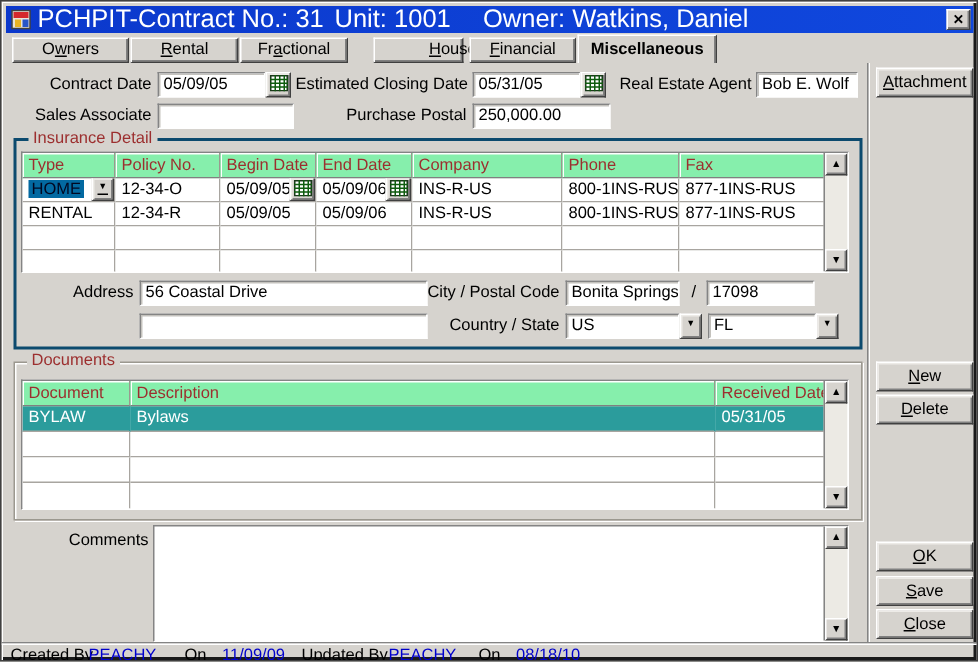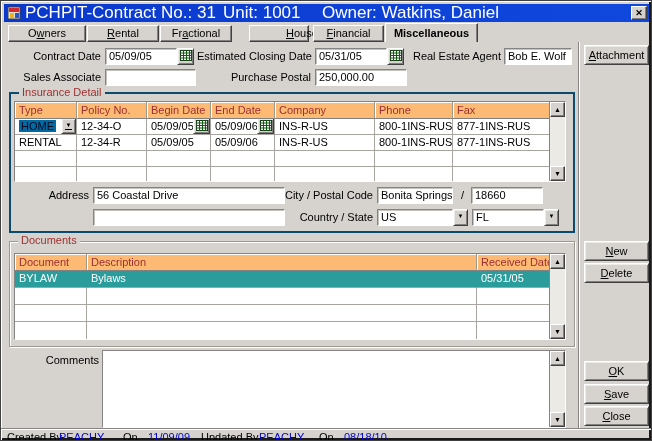--- a/index.html
+++ b/index.html
@@ -28,21 +28,21 @@
     box-shadow:inset 1px 1px 0 #c4c2bd;padding:1px 3px 0 3px;line-height:13px;white-space:nowrap;overflow:hidden;}
   .lbl{position:absolute;text-align:right;white-space:nowrap;line-height:16px;}
   .abs{position:absolute;}
   
   .group-navy{position:absolute;border:2px solid #0c4a6e;}
   .group-etched{position:absolute;border:1px solid #9B988F;box-shadow:inset 1px 1px 0 #fff,1px 1px 0 #fff;}
   .group-label{position:absolute;top:-8px;left:8px;background:#D6D3CE;padding:0 3px;color:#9C2F2F;line-height:13px;}
   
   .dtable{position:absolute;background:#fff;border:1px solid;border-color:#848484 #fff #fff #848484;overflow:hidden;}
   .trow{display:flex;}
-  .th{background:#fdba74;color:#9C2F2F;border-right:1px solid #9B988F;border-bottom:1px solid #808080;
+  .th{background:#86efac;color:#9C2F2F;border-right:1px solid #9B988F;border-bottom:1px solid #808080;
     box-shadow:inset 1px 1px 0 #fff;padding:2px 0 0 4px;height:17px;white-space:nowrap;overflow:hidden;}
   .td{border-right:1px solid #A8A5A0;border-bottom:1px solid #A8A5A0;padding:1px 0 0 4px;height:16px;
     white-space:nowrap;overflow:hidden;position:relative;background:#fff;}
   .td.teal{background:#2B9C9C;color:#fff;border-right-color:#2B9C9C;}
   .sel{background:#0369a1;color:#000822;padding:0 2px;}
   
   .vsb{position:absolute;top:0;right:0;width:16px;height:100%;background:#ECEAE4;border-left:1px solid #848484;}
   .sb-btn{position:absolute;left:0;width:15px;height:15px;background:#D6D3CE;
     border:1px solid;border-color:#fff #404040 #404040 #fff;box-shadow:inset -1px -1px 0 #808080;
     font-size:7px;line-height:13px;text-align:center;color:#000;}
@@ -191,21 +191,21 @@
         <div class="sb-btn sb-up">▲</div>
         <div class="sb-btn sb-dn">▼</div>
       </div>
     </div>
 
     <span class="lbl" style="left:18px;top:93px;width:60px;">Address</span>
     <div class="field abs" style="left:82px;top:93px;width:192px;height:17px;">56 Coastal Drive</div>
     <span class="lbl" style="left:240px;top:93px;width:122px;">City / Postal Code</span>
     <div class="field abs" style="left:366px;top:93px;width:76px;height:17px;">Bonita Springs</div>
     <span class="abs" style="left:450px;top:95px;">/</span>
-    <div class="field abs" style="left:460px;top:93px;width:72px;height:17px;">18660</div>
+    <div class="field abs" style="left:460px;top:93px;width:72px;height:17px;">17098</div>
 
     <div class="field abs" style="left:82px;top:115px;width:192px;height:17px;"></div>
     <span class="lbl" style="left:240px;top:115px;width:122px;">Country / State</span>
     <div class="field abs" style="left:366px;top:115px;width:76px;height:17px;">US</div>
     <span class="btn lov-btn-field abs" style="left:442px;top:115px;"><span class="arr">▼</span></span>
     <div class="field abs" style="left:461px;top:115px;width:72px;height:17px;">FL</div>
     <span class="btn lov-btn-field abs" style="left:533px;top:115px;"><span class="arr">▼</span></span>
   </div>
 
   <div class="group-etched" style="left:8px;top:240px;width:566px;height:106px;">

